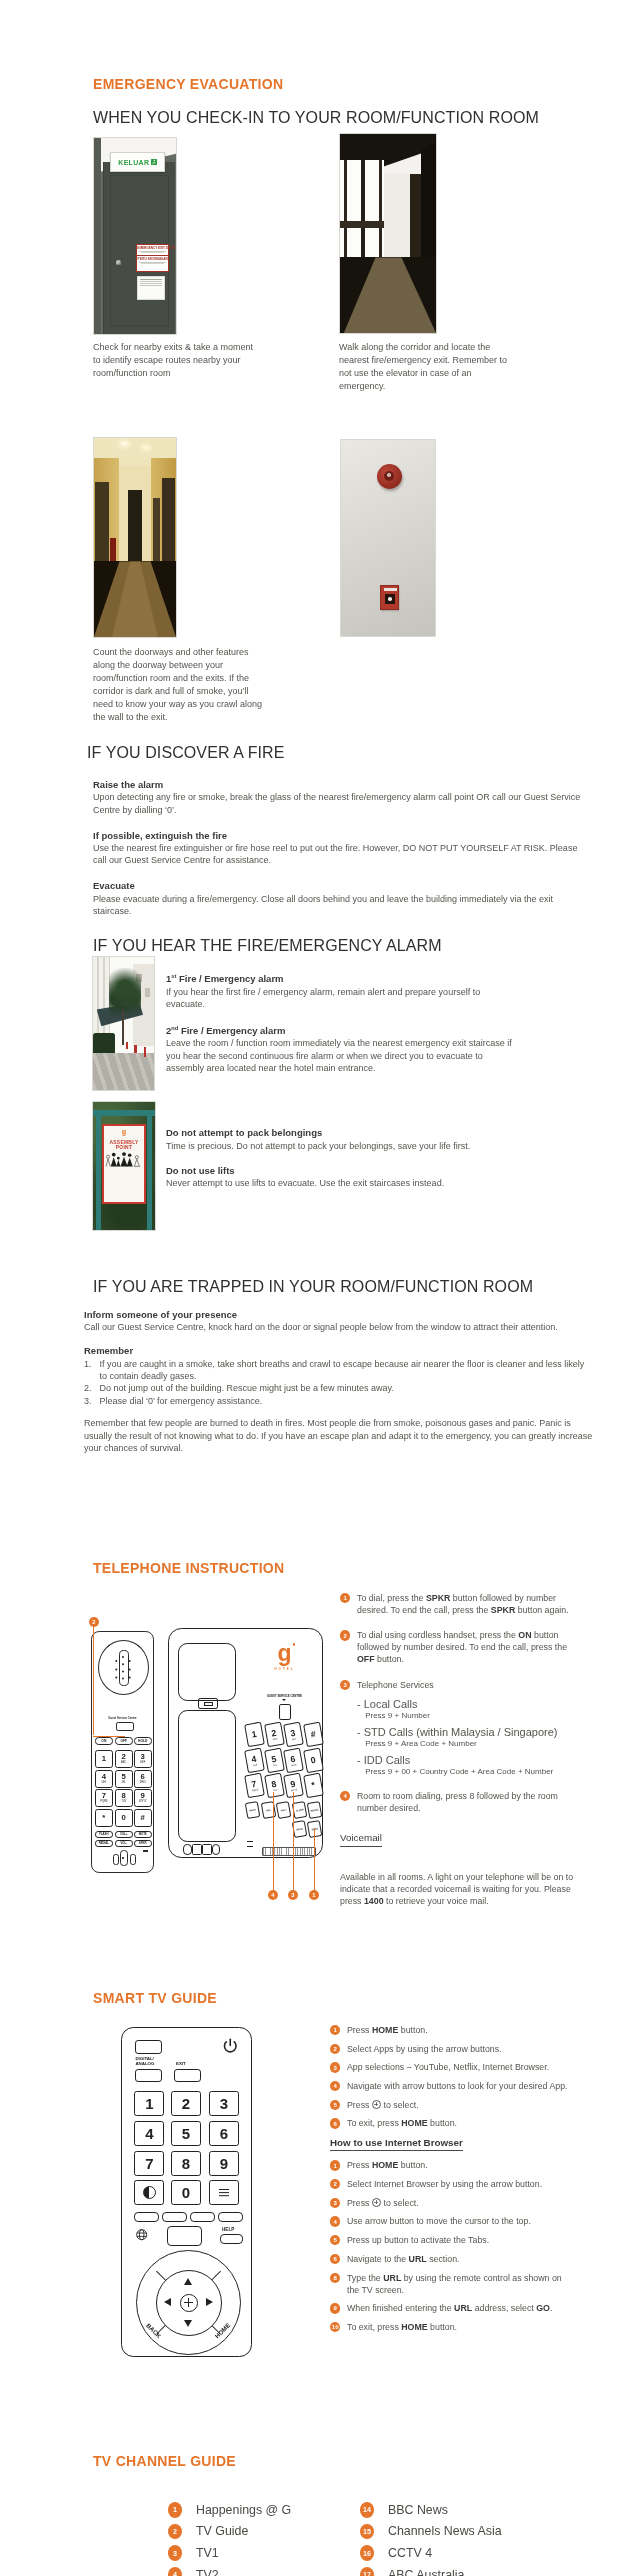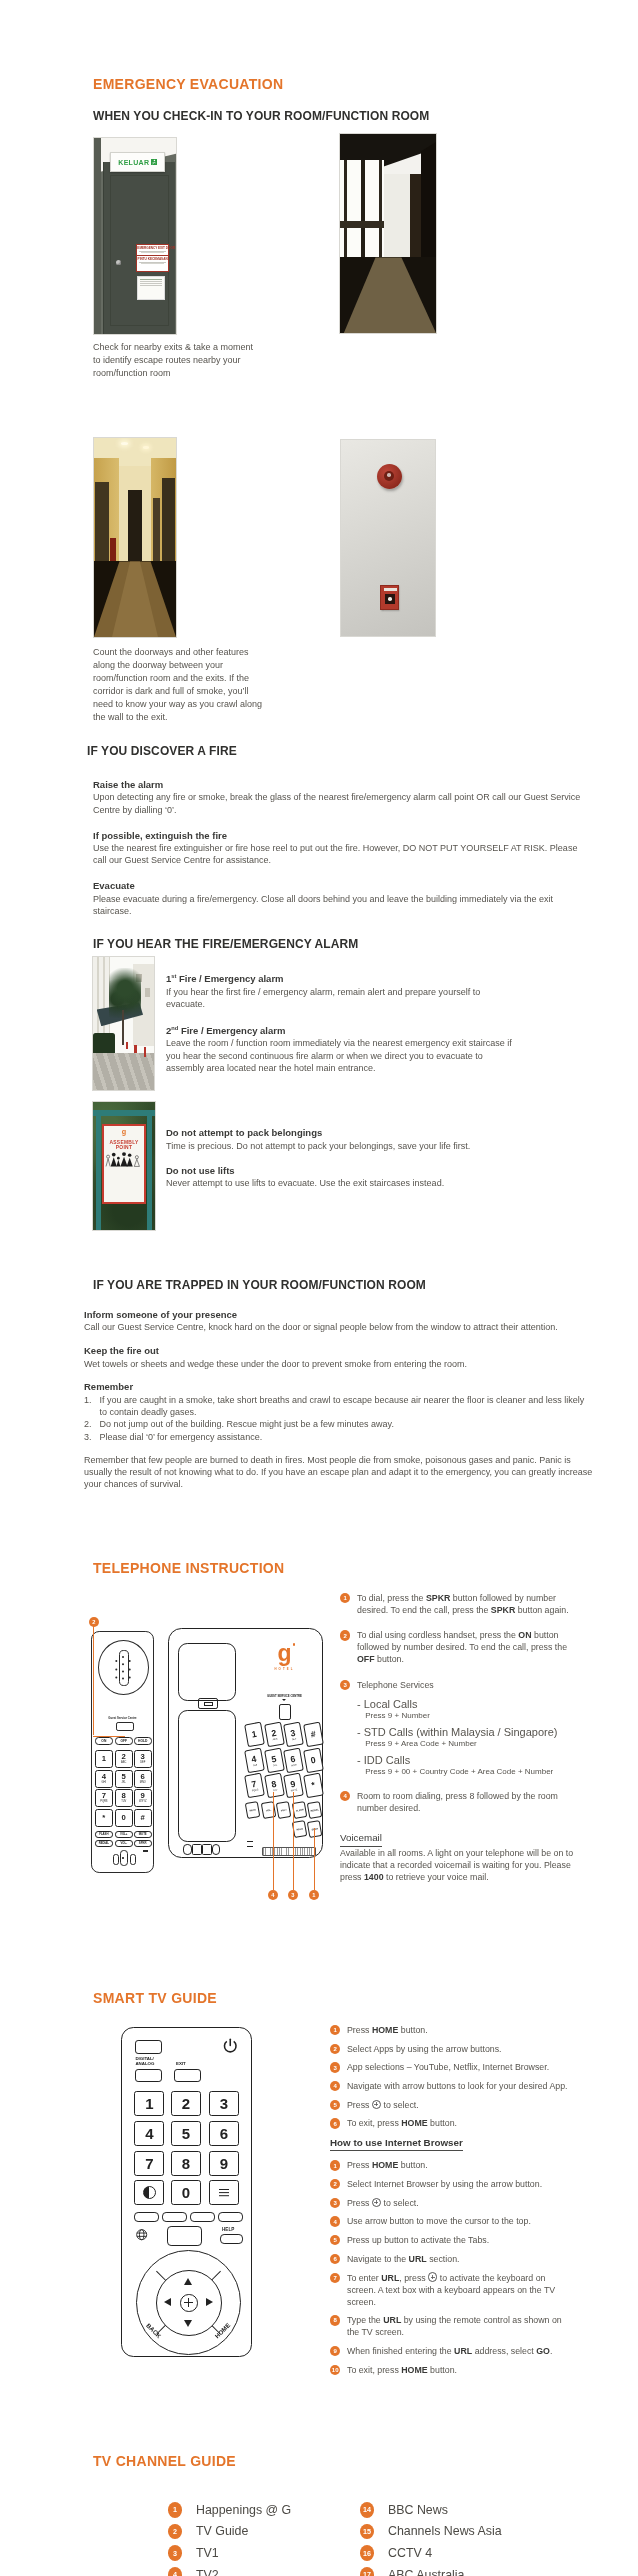--- a/index.html
+++ b/index.html
@@ -1,20 +1,20 @@
 <!DOCTYPE html>
 <html style="font-size:8.2px"><head>
 <meta charset="utf-8">
 <style>
   html,body{margin:0;padding:0;background:#ffffff}
   .page{position:relative;width:639px;height:3194px;background:#fff;overflow:hidden;
         font-family:"Liberation Sans","DejaVu Sans",sans-serif;}
   .abs{position:absolute}
   .h-orange{color:#E4752B;font-weight:700;font-size:14px;letter-spacing:0.3px}
-  .h-black{color:#30302e;font-weight:700;font-size:12px;letter-spacing:0.1px}
+  .h-black{color:#30302e;font-weight:400;font-size:16px;letter-spacing:0.1px}
   .h3{color:#3a3a38;font-weight:700;font-size:9.5px;line-height:13.4px}
   .body,.cap{color:#57544e;font-size:9px;line-height:12.4px}
   .cap{line-height:13px}
   .b{font-weight:700;color:#3a3a38}
   .item{margin-bottom:12.4px}
   .mb100{margin-bottom:52px!important}
   .mb22{margin-bottom:11.3px!important}
   .sup{font-size:5.7px;vertical-align:super}
   .rem{display:flex;gap:4.1px}
   .remn{flex:0 0 11.3px;color:#57544e;font-size:9px;line-height:12.4px}
@@ -98,20 +98,21 @@
     </div>
     <div class="abs" style="left:46%;top:20%;width:28%;height:44%;background:#edece6"></div>
     <div class="abs" style="right:0;top:4%;width:16%;height:96%;background:#120e09;clip-path:polygon(0 5%,100% 0,100% 100%,0 93%)"></div>
     <div class="abs" style="right:16%;top:20%;width:11%;height:58%;background:#2a2116"></div>
     <div class="abs" style="left:0;bottom:0;width:100%;height:38%;background:#16120c">
       <div class="abs" style="left:0;top:0;width:100%;height:100%;background:#6f6145;clip-path:polygon(37% 0,64% 0,100% 100%,4% 100%)"></div>
     </div>
   </div>
 
   <div class="abs cap" style="left:93px;top:341px;width:170px">Check for nearby exits &amp; take a moment to identify escape routes nearby your room/function room</div>
+  <div class="abs cap" style="left:339px;top:341px;width:178px">Walk along the corridor and locate the nearest fire/emergency exit. Remember to not use the elevator in case of an emergency.</div>
 
   <div class="photo" style="left:93px;top:437px;width:84px;height:201px;background:linear-gradient(#d9c07a,#b8963f)">
     <div class="abs" style="left:0;top:0;width:100%;height:14%;background:#efe5bd"></div>
     <div class="abs" style="left:33%;top:2%;width:7.2px;height:3.1px;border-radius:50%;background:#fffbe8;box-shadow:0 0 5.2px 2.6px rgba(255,250,220,.9)"></div>
     <div class="abs" style="left:60%;top:4%;width:6.2px;height:2.6px;border-radius:50%;background:#fff6d8;box-shadow:0 0 4.1px 2.1px rgba(255,246,210,.85)"></div>
     <div class="abs" style="left:30%;top:14%;width:40%;height:48%;background:#ecdfb2"></div>
     <div class="abs" style="left:42%;top:26%;width:16%;height:36%;background:#241d12"></div>
     <div class="abs" style="left:0;top:10%;width:30%;height:90%;background:linear-gradient(90deg,#c6a24c,#d9bc6e)"></div>
     <div class="abs" style="left:1%;top:22%;width:17%;height:50%;background:#42361f"></div>
     <div class="abs" style="left:20%;top:50%;width:7%;height:14%;background:#7e1e12"></div>
@@ -222,24 +223,20 @@
       <div class="body" style="width:371px">Never attempt to use lifts to evacuate. Use the exit staircases instead.</div>
     </div>
   </div>
 
   <div class="abs h-black" style="left:93px;top:1278px">IF YOU ARE TRAPPED IN YOUR ROOM/FUNCTION ROOM</div>
   <div class="abs" style="left:84px;top:1308px;width:507px">
     <div style="margin-bottom:10.3px">
       <div class="h3">Inform someone of your presence</div>
       <div class="body">Call our Guest Service Centre, knock hard on the door or signal people below from the window to attract their attention.</div>
     </div>
-    <div style="margin-bottom:10.3px">
-      <div class="h3">Keep the fire out</div>
-      <div class="body">Wet towels or sheets and wedge these under the door to prevent smoke from entering the room.</div>
-    </div>
     <div>
       <div class="h3">Remember</div>
       <div class="rem">
           <span class="remn">1.</span>
           <span class="body">If you are caught in a smoke, take short breaths and crawl to escape because air nearer the floor is cleaner and less likely to contain deadly gases.</span>
         </div>
       <div class="rem">
           <span class="remn">2.</span>
           <span class="body">Do not jump out of the building. Rescue might just be a few minutes away.</span>
         </div>
@@ -433,21 +430,21 @@
         <div class="svc-name">- IDD Calls</div>
         <div class="svc-det">Press 9 + 00 + Country Code + Area Code + Number</div>
       </div>
     </div>
     <div class="step">
       <div class="bullet">4</div>
       <div class="steptext"><span>Room to room dialing, press 8 followed by the room number desired.</span></div>
     </div>
     <div style="margin-top:18.5px">
       <div class="uline" style="font-size:9.8px;color:#3d3d3b">Voicemail</div>
-      <div class="steptext" style="margin-top:0"><span>Available in all rooms. A light on your telephone will be on to indicate that a recorded voicemail is waiting for you. Please press </span><span class="b">1400</span><span> to retrieve your voice mail.</span></div>
+      <div class="steptext" style="margin-top:24px"><span>Available in all rooms. A light on your telephone will be on to indicate that a recorded voicemail is waiting for you. Please press </span><span class="b">1400</span><span> to retrieve your voice mail.</span></div>
     </div>
   </div>
 
   <div class="abs h-orange" style="left:93px;top:1990px">SMART TV GUIDE</div>
 
   <div class="abs" style="left:121px;top:2027px;width:131px;height:330px;border:1.3px solid #222;border-radius:12.4px;background:#fff;box-sizing:border-box">
     <div class="abs" style="left:13.4px;top:12.4px;width:25px;height:11.3px;border:1px solid #222;border-radius:3.1px"></div>
     <svg class="abs" style="left:99px;top:9.3px" width="18.5" height="18.5" viewBox="0 0 24 24">
       <path d="M12 3v8" stroke="#222" stroke-width="2" stroke-linecap="round" fill="none"></path>
       <path d="M7.5 5.8a7.5 7.5 0 1 0 9 0" fill="none" stroke="#222" stroke-width="2"></path>
@@ -575,24 +572,20 @@
       </div>
     <div class="step">
         <div class="bullet">5</div>
         <div class="steptext"><span>Press up button to activate the Tabs.</span></div>
       </div>
     <div class="step">
         <div class="bullet">6</div>
         <div class="steptext"><span>Navigate to the </span><span class="b">URL</span><span> section.</span></div>
       </div>
     <div class="step">
-        <div class="bullet">7</div>
-        <div class="steptext"><span>To enter </span><span class="b">URL</span><span>, press </span><span class="inline-ic"></span><span> to activate the keyboard on screen. A text box with a keyboard appears on the TV screen.</span></div>
-      </div>
-    <div class="step">
         <div class="bullet">8</div>
         <div class="steptext"><span>Type the </span><span class="b">URL</span><span> by using the remote control as shown on the TV screen.</span></div>
       </div>
     <div class="step">
         <div class="bullet">9</div>
         <div class="steptext"><span>When finished entering the </span><span class="b">URL</span><span> address, select </span><span class="b">GO</span><span>.</span></div>
       </div>
     <div class="step">
         <div class="bullet">10</div>
         <div class="steptext"><span>To exit, press </span><span class="b">HOME</span><span> button.</span></div>

